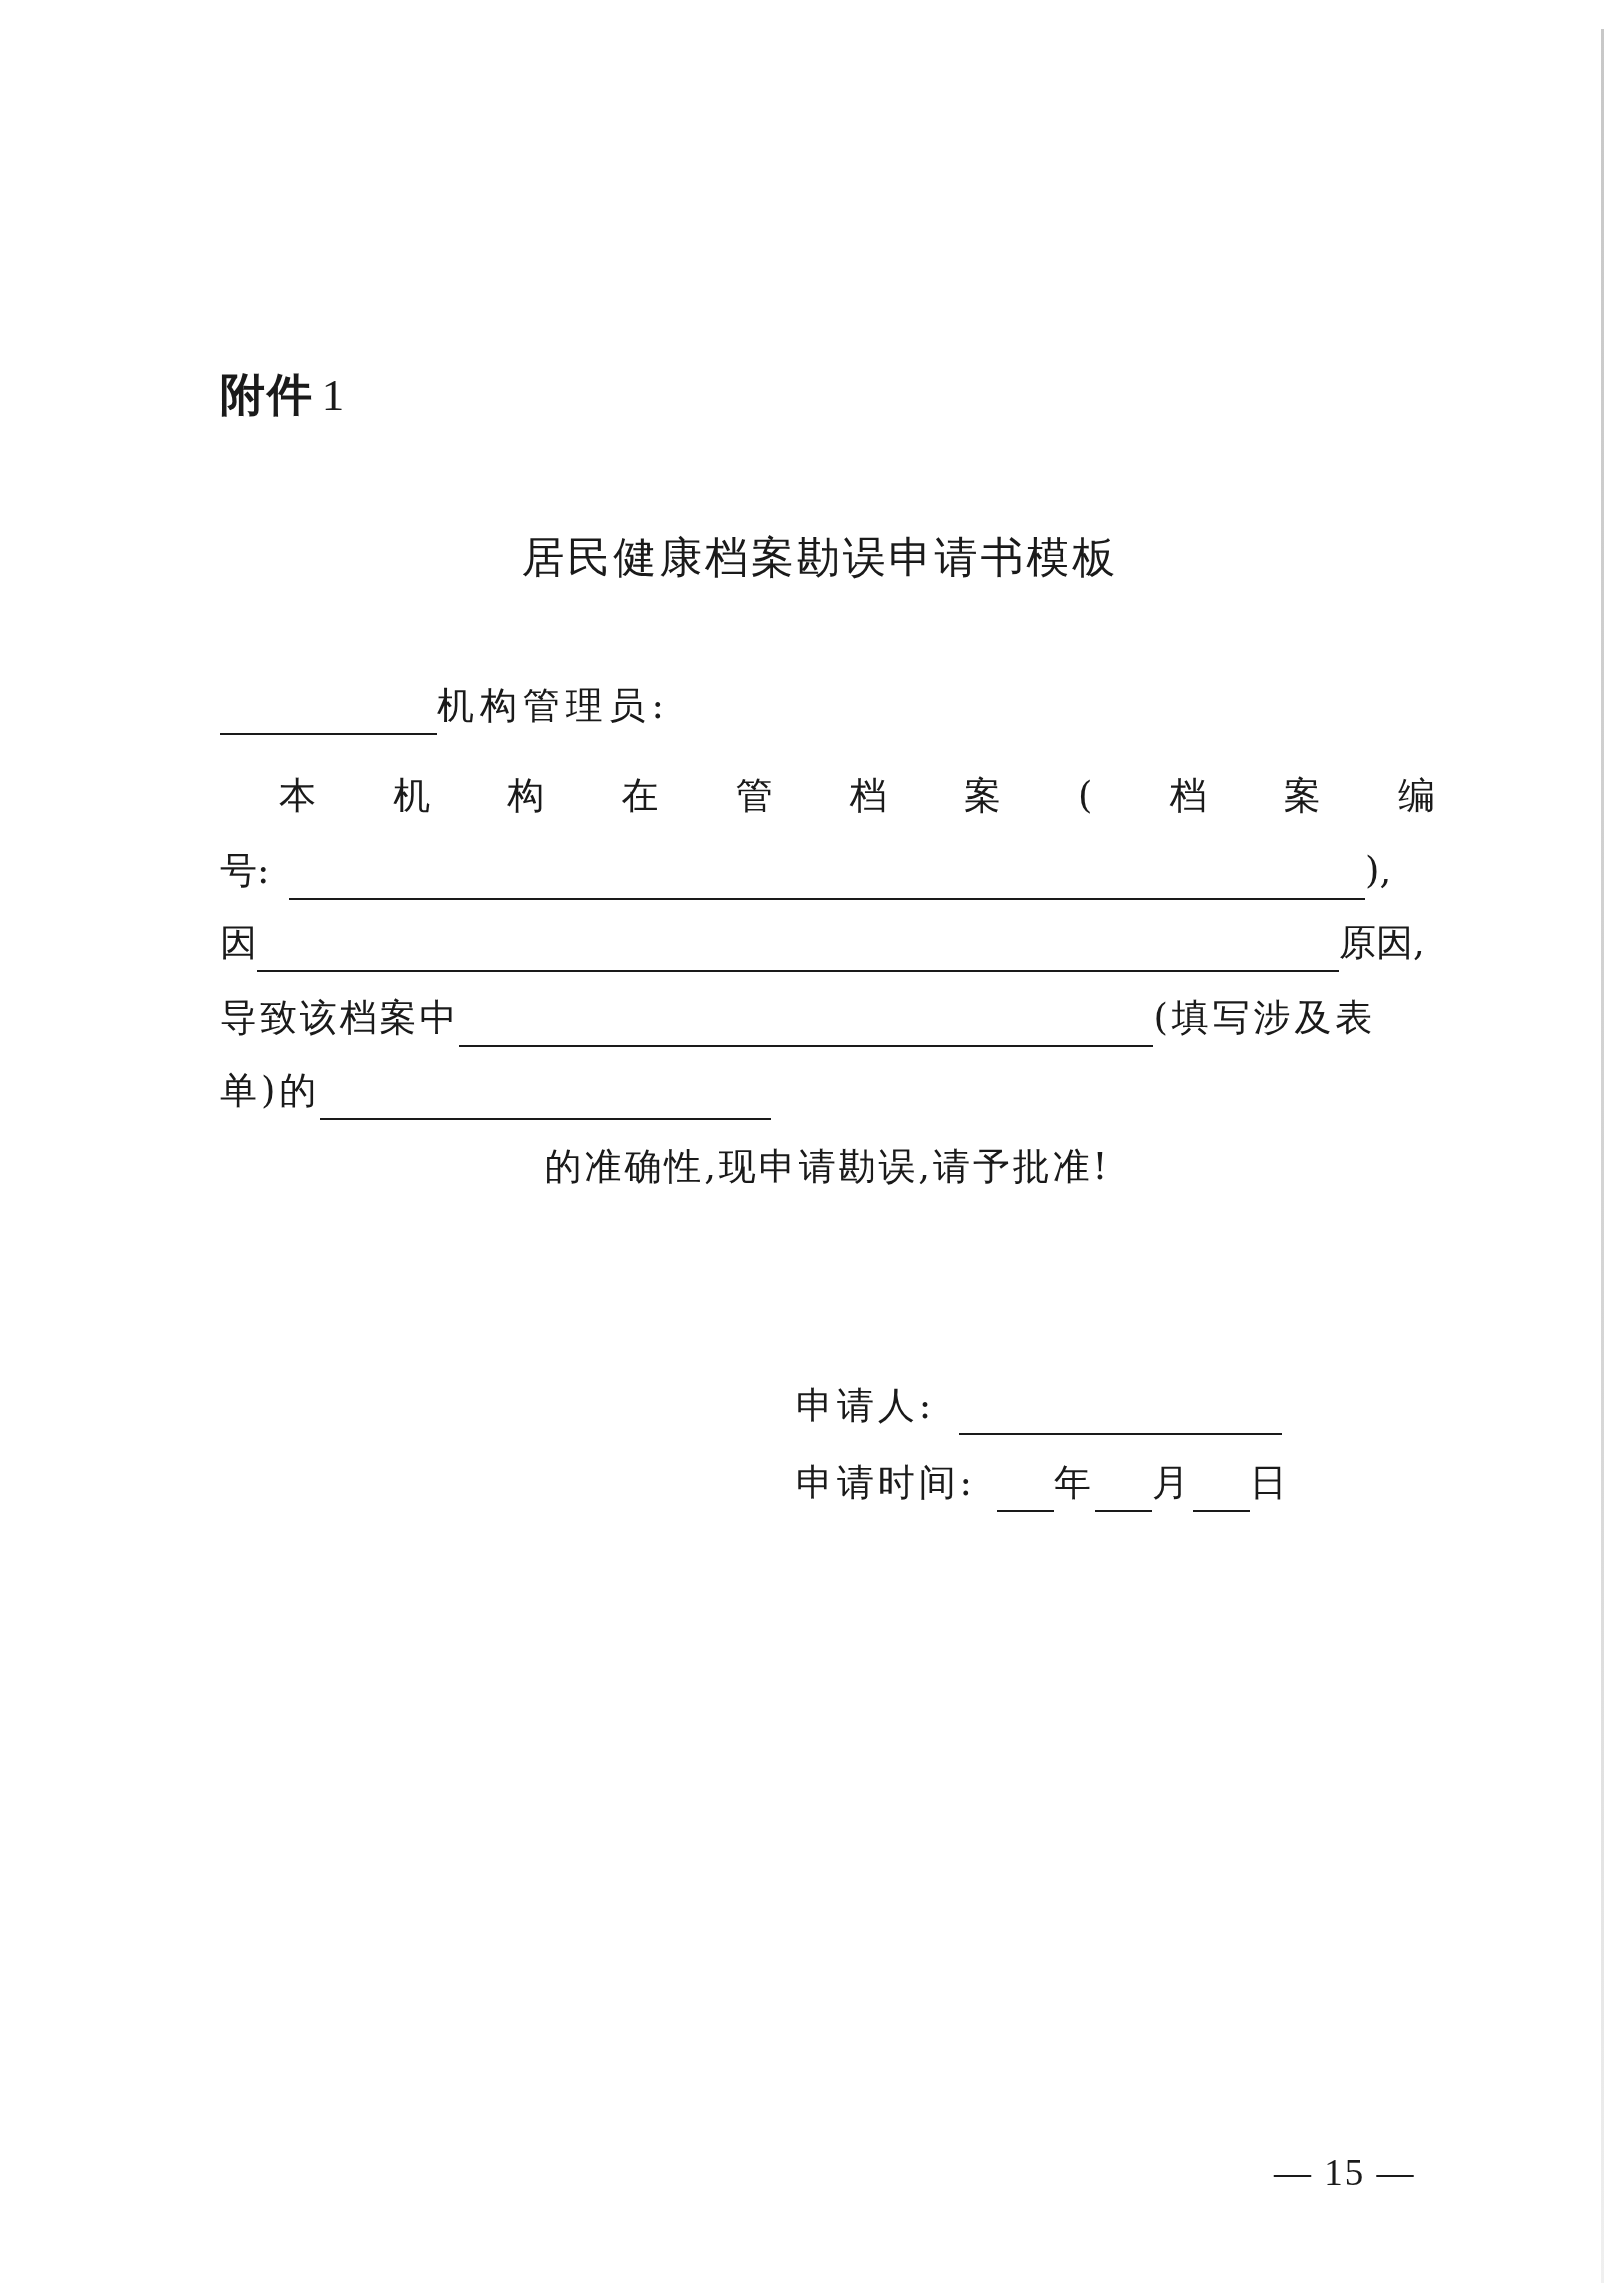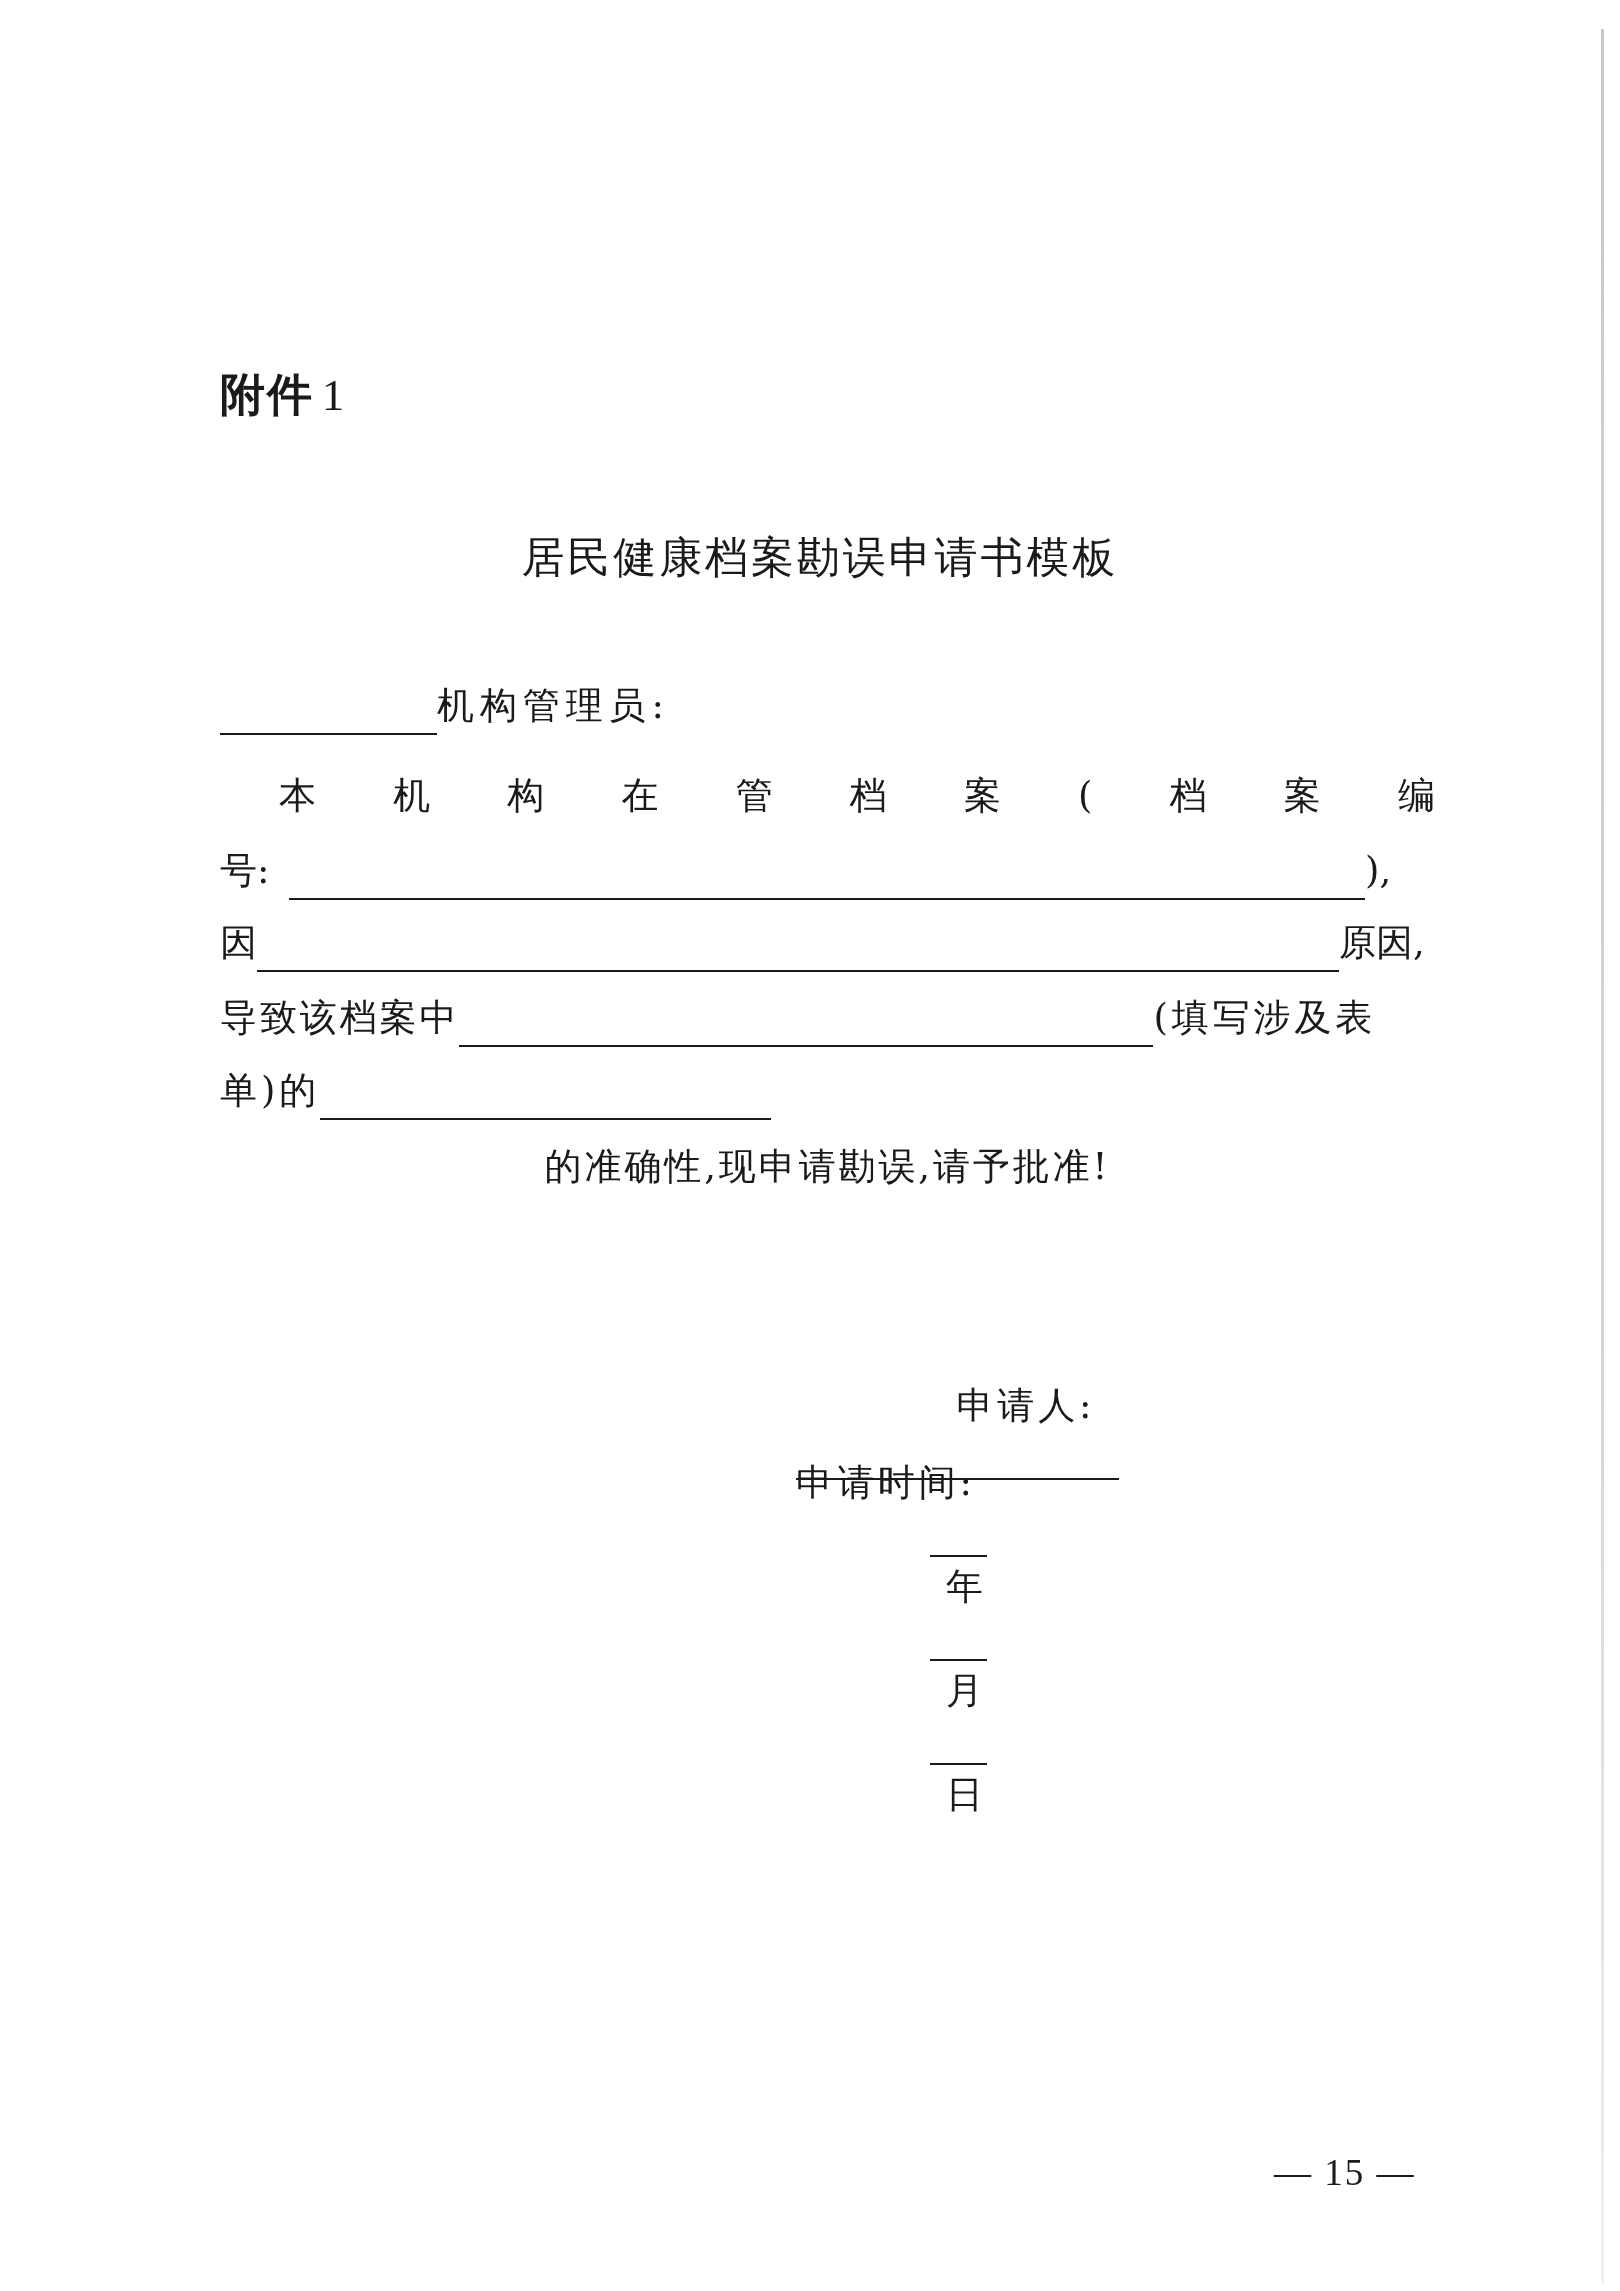--- a/index.html
+++ b/index.html
@@ -10,21 +10,21 @@
   .attachment { position: absolute; left: 220px; top: 365px; font-size: 45px;
                 font-family: "DejaVu Sans", sans-serif; font-weight: bold; letter-spacing: 2px; }
   .attachment .num { font-family: "Liberation Serif", serif; font-weight: normal; margin-left: 7.8px; }
   .title { position: absolute; left: 0; width: 1620px; top: 529px; text-align: center;
            font-size: 43px; letter-spacing: 2.9px; padding-left: 19.6px; box-sizing: border-box; }
   .line { position: absolute; left: 220px; width: 1215px; height: 59px; font-size: 37px;
           line-height: 59px; white-space: nowrap; display: flex; align-items: flex-end; }
   .blank { display: inline-block; border-bottom: 2.9px solid #1a1a1a; height: 43px; }
   .spread { justify-content: space-between; }
   .sig { position: absolute; left: 796px; font-size: 37px; line-height: 59px; white-space: nowrap;
-         display: flex; align-items: flex-end; letter-spacing: 3.9px; flex-direction: column; }
+         display: flex; align-items: flex-end; letter-spacing: 3.9px; }
   .page-num { position: absolute; left: 1274px; top: 2151px; font-size: 37px;
               font-family: "Liberation Serif", serif; letter-spacing: 2px; text-align: right; }
 </style>
 </head>
 <body>
 
 <div class="scan-edge"></div>
 
 <div class="attachment">
   <span>附件</span><span class="num">1</span>
@@ -77,21 +77,21 @@
 <div class="line" style="top:1137px;justify-content:center;">
   <span style="letter-spacing:2.9px;">的准确性,现申请勘误,请予批准!</span>
 </div>
 
 <div class="sig" style="top:1376px;">
   <span style="margin-right:23.5px;">申请人:</span>
   <span class="blank" style="width:323px;"></span>
 </div>
 
 <div class="sig" style="top:1453px;">
-  <span style="margin-right:11px;">申请时间:</span>
+  <span style="margin-right:21px;">申请时间:</span>
   <span class="blank" style="width:57px;"></span>
   <span>年</span>
   <span class="blank" style="width:57px;"></span>
   <span>月</span>
   <span class="blank" style="width:57px;"></span>
   <span>日</span>
 </div>
 
 <div class="page-num">— 15 —</div>
 

